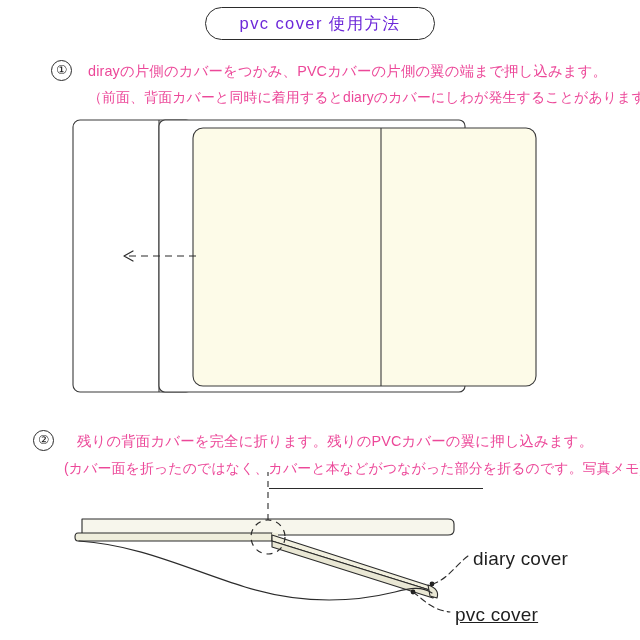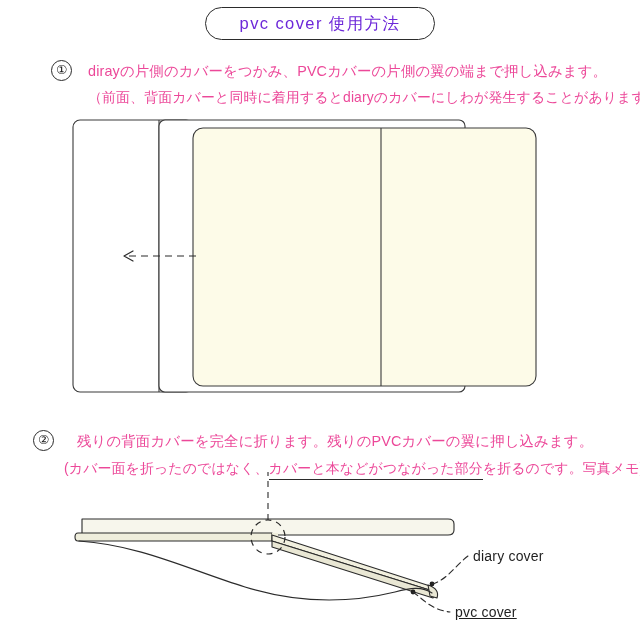--- a/index.html
+++ b/index.html
@@ -67,32 +67,32 @@
     color: #ec4899;
     white-space: nowrap;
     letter-spacing: 0.15px;
   }
   #s1l1 { left: 88px; top: 58px; }
   #s1l2 { left: 88px; top: 84px; font-size: 13.9px; }
   #s2l1 { left: 64px; top: 428px; margin-left: 13px; }
   #s2l2 { left: 64px; top: 455px; font-size: 13.9px; }
   .uline {
     border-bottom: 1.1px solid #2b2b2b;
-    padding-bottom: 3px;
+    padding-bottom: 12px;
   }
 
   
   #fig1 { position: absolute; left: 0; top: 0; }
 
   
   #fig2 { position: absolute; left: 0; top: 0; }
 
   .callout-label {
     position: absolute;
-    font-size: 14px;
+    font-size: 19px;
     color: #1f1f1f;
     white-space: nowrap;
     letter-spacing: 0.2px;
     text-align: center;
   }
   #lbl-diary { left: 473px; top: 548px; }
   #lbl-pvc   { left: 455px; top: 604px; text-decoration: underline; }
 </style>
 </head>
 <body>

